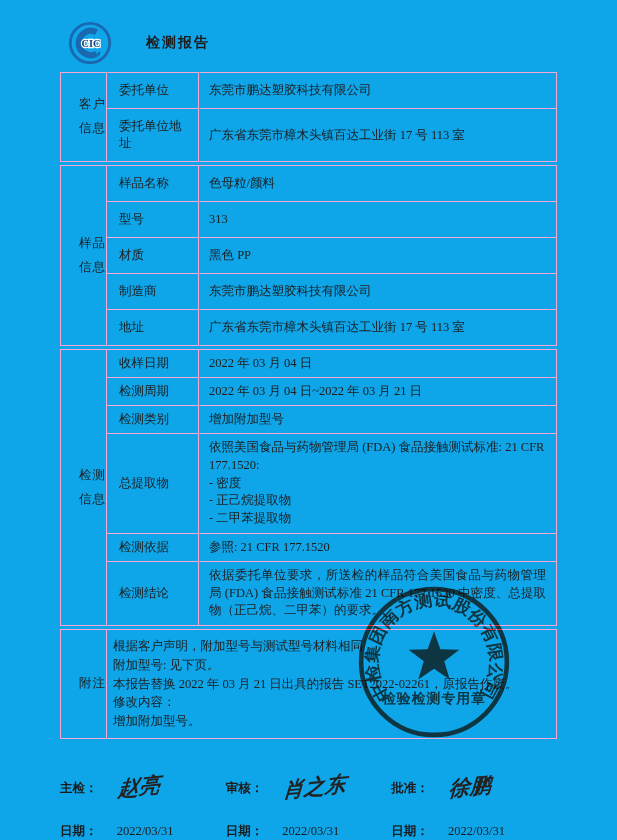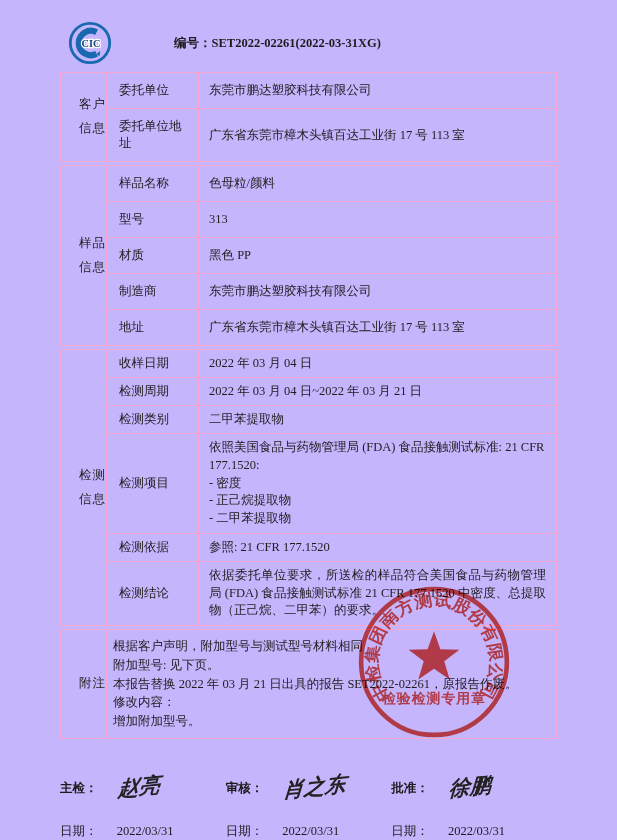--- a/index.html
+++ b/index.html
@@ -1,18 +1,18 @@
 <!DOCTYPE html>
 <html><head>
 <meta charset="utf-8">
 <style>
   * { margin: 0; padding: 0; box-sizing: border-box; }
   html, body { background: #ffffff; }
   body { width: 617px; height: 840px; font-family: "Liberation Serif", serif; color: #1c1c1c; }
-  .page { position: relative; width: 617px; height: 840px; overflow: hidden; background: #c4b5fd; }
+  .page { position: relative; width: 617px; height: 840px; overflow: hidden; background: #0ea5e9; }
 
   
   .header { display: flex; align-items: center; padding: 14px 60px 0 60px; height: 72px; }
   .logo { flex: 0 0 auto; }
   .hdr-title { font-size: 14px; font-weight: bold; margin-left: 26px; letter-spacing: 2px; }
   .hdr-no { font-size: 12.5px; font-weight: bold; margin-left: 54px; }
   .hdr-page { font-size: 12.5px; font-weight: bold; margin-left: auto; letter-spacing: 1px; }
 
   
   .tbl { border-collapse: collapse; width: 497px; margin: 0 0 3px 60px; table-layout: fixed; }
@@ -27,39 +27,39 @@
   td.note-v { padding: 7px 6px; white-space: pre-line; line-height: 1.5; vertical-align: top; }
 
   
   .sig-area { position: relative; margin: 34px 60px 0 60px; width: 497px; }
   .sig-row { display: flex; text-align: center; }
   .sig-col { flex: 1 1 0; display: flex; align-items: flex-end; }
   .sig-role { font-size: 12.5px; font-weight: bold; }
   .sig-name { display: inline-block; margin: 0 0 -4px 20px; font-size: 21px; font-style: italic; font-weight: bold; transform: rotate(-6deg) skewX(-10deg); color: #222; }
   .date-row { display: flex; margin-top: 26px; }
   .date-col { flex: 1 1 0; font-size: 12.5px; }
-  .date-label { font-weight: normal; }
+  .date-label { font-weight: bold; }
   .date-val { margin-left: 16px; }
 
   
   .stamp { position: absolute; left: 356px; top: 584px; width: 156px; height: 156px; opacity: 0.88; mix-blend-mode: multiply; pointer-events: none; }
 </style>
 </head>
 <body>
 
 <div class="page">
 
   <div class="header">
     <svg class="logo" width="60" height="50" viewBox="0 0 64 52">
       <circle cx="32" cy="26" r="21" fill="none" stroke="#1A69B0" stroke-width="3"></circle>
       <path d="M 39 14.5 A 13 13 0 1 0 39 37.5" fill="none" stroke="#1A69B0" stroke-width="6.5"></path>
       <path d="M 39 37.5 l 4 -3 l -1 6 z" fill="#1A69B0"></path>
       <text x="33" y="30" text-anchor="middle" font-size="11" font-weight="bold" fill="#123F77" stroke="#ffffff" stroke-width="2.5" paint-order="stroke">CIC</text>
     </svg>
-    <div class="hdr-no"><span>编号：</span><span>SET2022-02261(2022-03-31XG)</span></div>
+    <div class="hdr-title">检测报告</div>
   </div>
 
   <table class="tbl sec-cust">
     <tbody>
         <tr>
       <td class="g" rowspan="2">客户
 信息</td>
       <td class="l">委托单位</td>
       <td class="v">东莞市鹏达塑胶科技有限公司</td>
     </tr>
@@ -104,24 +104,24 @@
 信息</td>
       <td class="l">收样日期</td>
       <td class="v">2022 年 03 月 04 日</td>
     </tr>
     <tr>
       <td class="l">检测周期</td>
       <td class="v">2022 年 03 月 04 日~2022 年 03 月 21 日</td>
     </tr>
     <tr>
       <td class="l">检测类别</td>
-      <td class="v">二甲苯提取物</td>
+      <td class="v">增加附加型号</td>
     </tr>
     <tr>
-      <td class="l">检测项目</td>
+      <td class="l">总提取物</td>
       <td class="v pre">依照美国食品与药物管理局 (FDA) 食品接触测试标准: 21 CFR
 177.1520:
 - 密度
 - 正己烷提取物
 - 二甲苯提取物</td>
     </tr>
     <tr>
       <td class="l">检测依据</td>
       <td class="v">参照: 21 CFR 177.1520</td>
     </tr>

